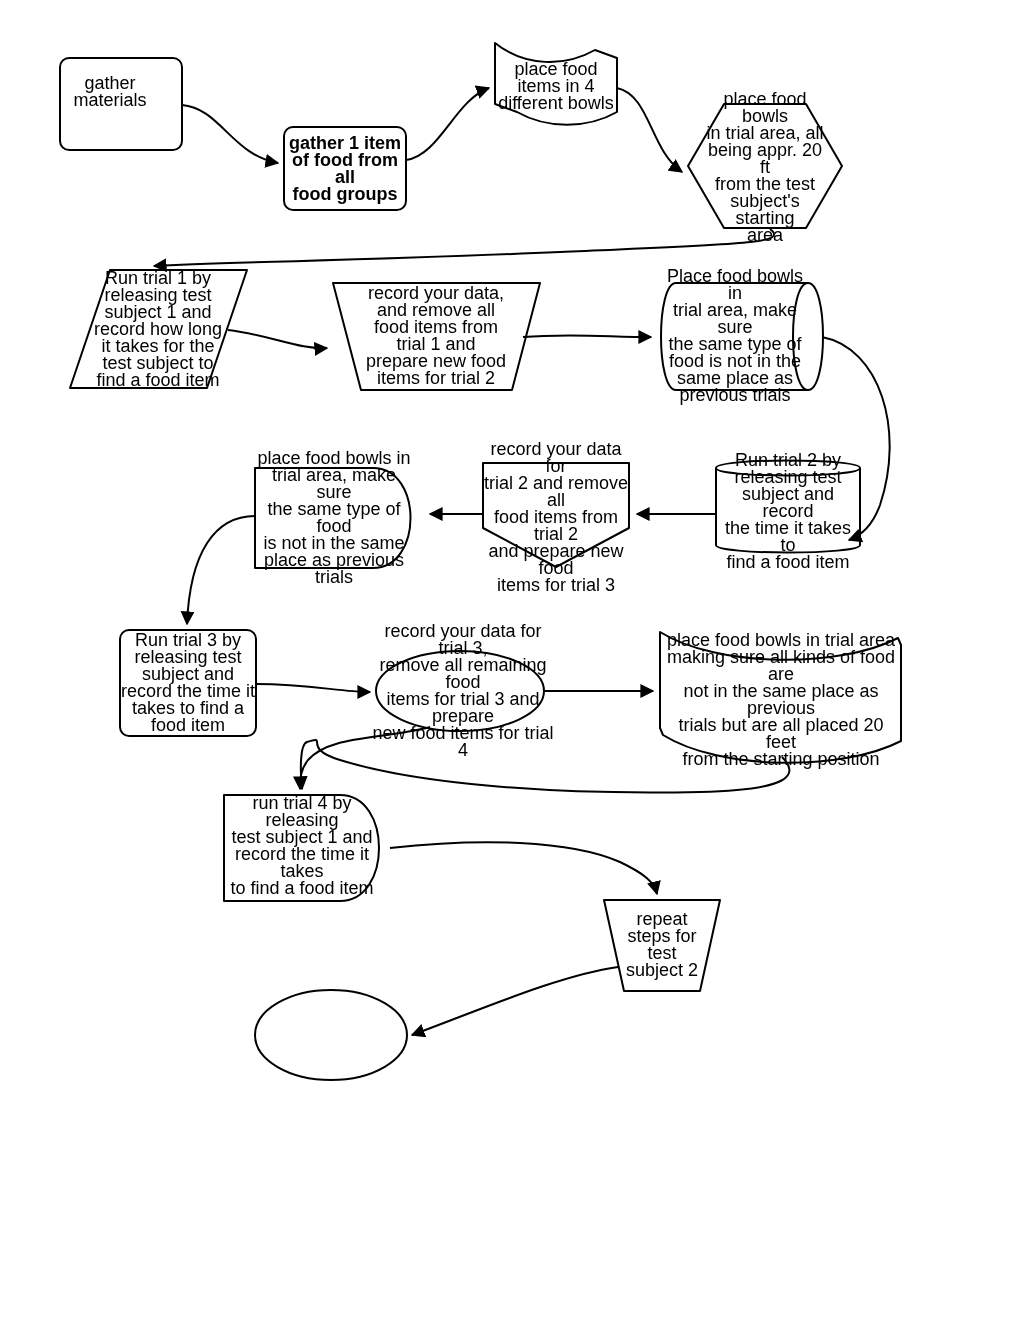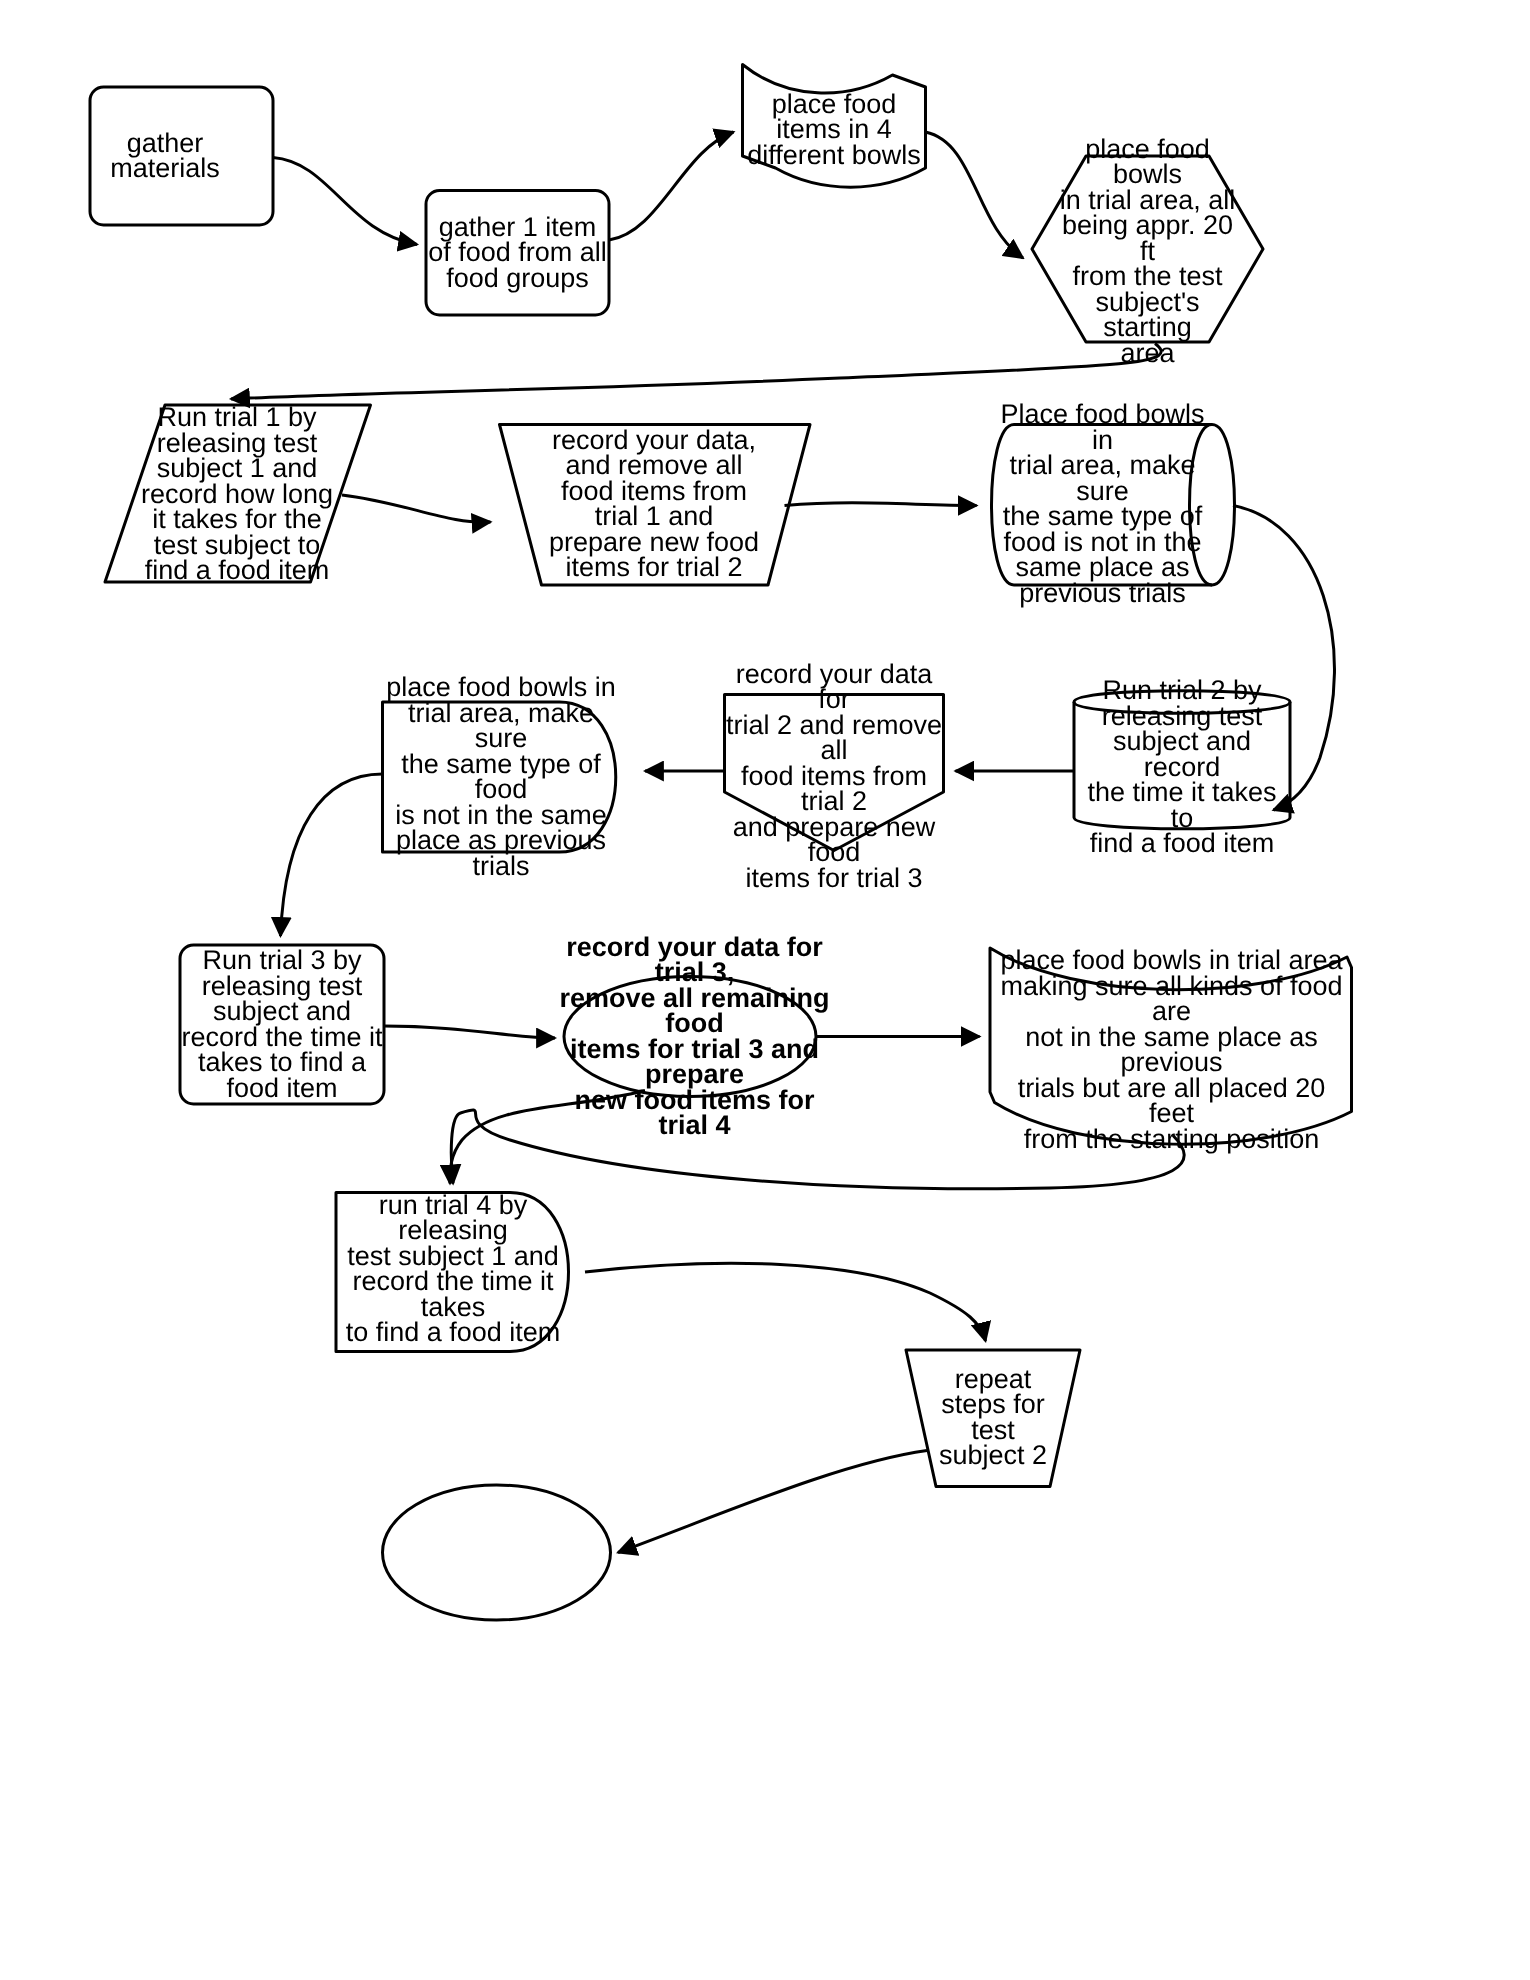--- a/index.html
+++ b/index.html
@@ -115,26 +115,26 @@
 
     <path class="edge" marker-end="url(#arrow)" d="M 430 727 C 380 740, 330 735, 308 760
              C 300 770, 300 780, 300 789"></path>
 
     <path class="edge" marker-end="url(#arrow)" d="M 390 848 C 480 838, 570 840, 620 862
              C 645 874, 654 882, 657 894"></path>
 
     <path class="edge" marker-end="url(#arrow)" d="M 618 967 C 560 975, 480 1010, 412 1035"></path>
   </svg>
 
-  <div class="nodetext" style="left:60px;top:58px;width:100px;height:92px;">
+  <div class="nodetext" style="left:60px;top:46px;width:100px;height:92px;">
       <span style="display: block;">gather<br>materials</span>
     </div>
 
   <div class="nodetext" style="left:284px;top:127px;width:122px;height:83px;">
-      <span style="display: block;">gather 1 item<br>of food from all<br>food groups</span>
+      <span style="display: block; font-weight: bold;">gather 1 item<br>of food from all<br>food groups</span>
     </div>
 
   <div class="nodetext" style="left:497px;top:50px;width:118px;height:72px;">
       <span style="display: block;">place food<br>items in 4<br>different bowls</span>
     </div>
 
   <div class="nodetext" style="left:702px;top:118px;width:126px;height:98px;">
       <span style="display: block;">place food bowls<br>in trial area, all<br>being appr. 20 ft<br>from the test<br>subject's starting<br>area</span>
     </div>
 
@@ -160,21 +160,21 @@
 
   <div class="nodetext" style="left:256px;top:470px;width:156px;height:96px;">
       <span style="display: block;">place food bowls in<br>trial area, make sure<br>the same type of food<br>is not in the same<br>place as previous trials</span>
     </div>
 
   <div class="nodetext" style="left:120px;top:630px;width:136px;height:106px;">
       <span style="display: block;">Run trial 3 by<br>releasing test<br>subject and<br>record the time it<br>takes to find a<br>food item</span>
     </div>
 
   <div class="nodetext" style="left:372px;top:655px;width:182px;height:72px;">
-      <span style="display: block; font-weight: bold;">record your data for trial 3,<br>remove all remaining food<br>items for trial 3 and prepare<br>new food items for trial 4</span>
+      <span style="display: block;">record your data for trial 3,<br>remove all remaining food<br>items for trial 3 and prepare<br>new food items for trial 4</span>
     </div>
 
   <div class="nodetext" style="left:665px;top:650px;width:232px;height:100px;">
       <span style="display: block;">place food bowls in trial area<br>making sure all kinds of food are<br>not in the same place as previous<br>trials but are all placed 20 feet<br>from the starting position</span>
     </div>
 
   <div class="nodetext" style="left:226px;top:800px;width:152px;height:92px;align-items:center;">
       <span style="display: block;">run trial 4 by releasing<br>test subject 1 and<br>record the time it takes<br>to find a food item</span>
     </div>
 

